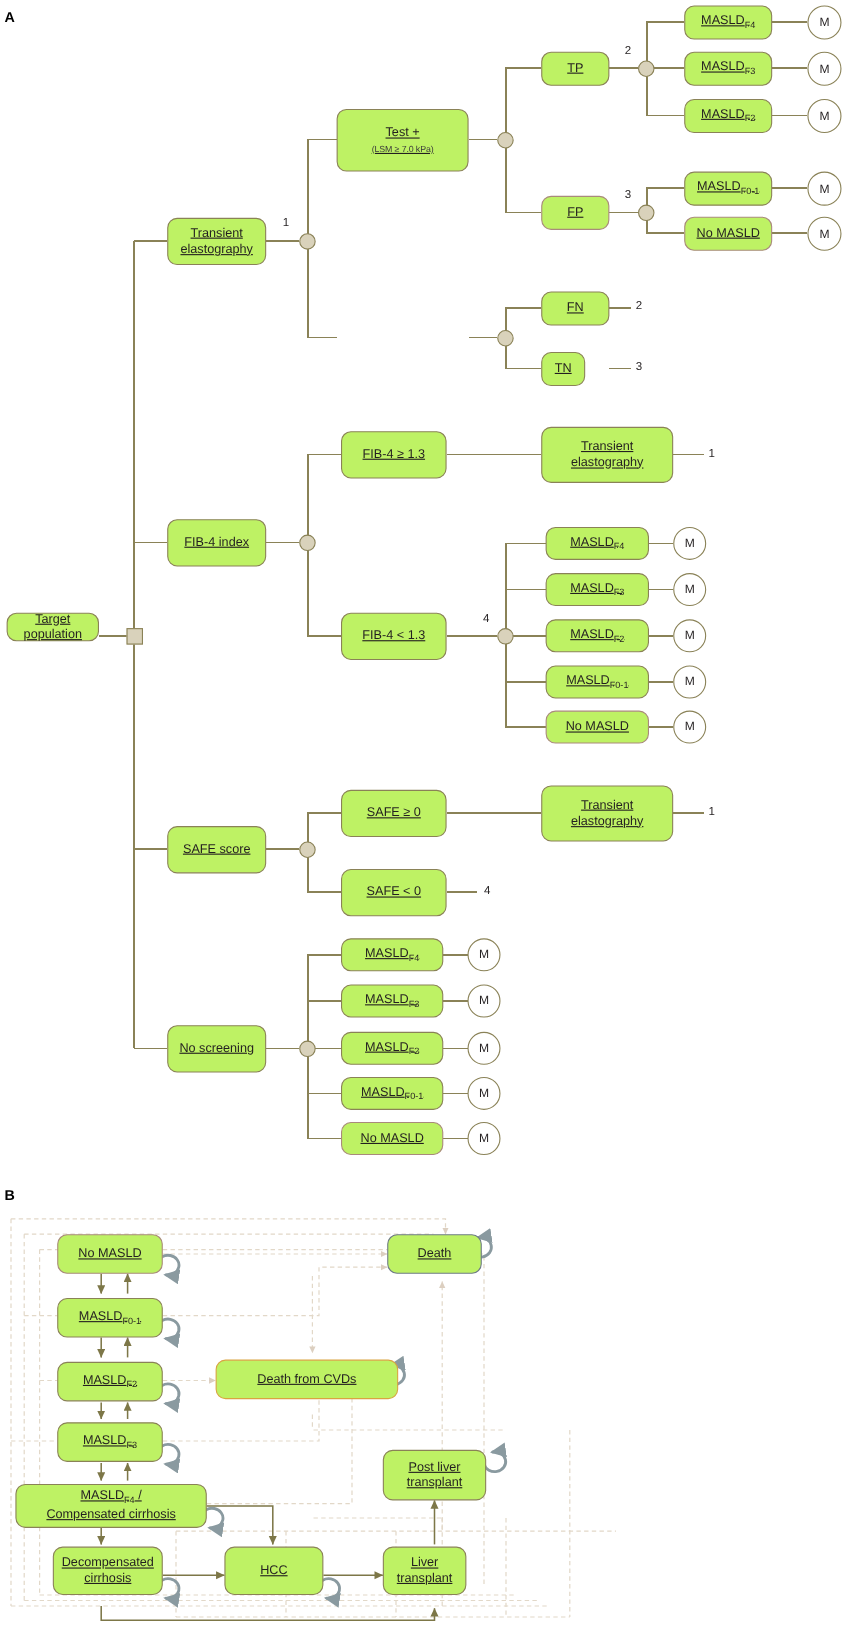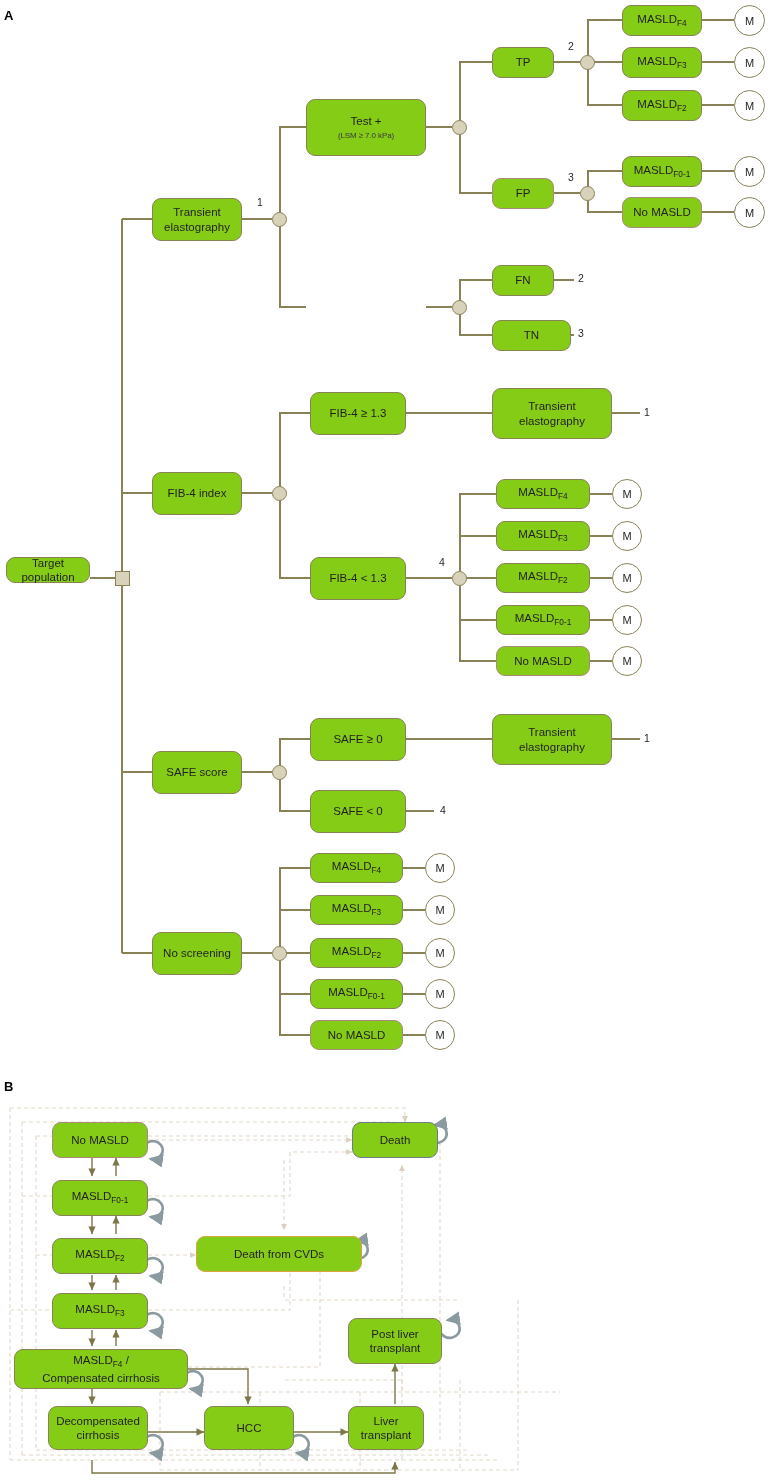--- a/index.html
+++ b/index.html
@@ -23,30 +23,31 @@
     font-size: 13px;
     color: #000;
     letter-spacing: 0;
   }
 
   
   .node {
     position: absolute;
     border: 1.3px solid #8a8257;
     border-radius: 9px;
-    background: #84cc16;
+    background: #bef264;
     display: flex;
     flex-direction: column;
     align-items: center;
     justify-content: center;
     text-align: center;
     font-size: 11.5px;
     line-height: 1.25;
     color: #231f20;
     padding: 1px 3px;
+    text-decoration: underline;
   }
   .node .sub {
     font-size: 8px;
     color: #3a3a3a;
     margin-top: 2px;
     letter-spacing: -0.1px;
   }
   .node.pink { border-color: #a98a7b; }
   .node.orange { border-color: #d9a441; }
   .node.grey { border-color: #6f7b86; }
@@ -217,21 +218,21 @@
     <span>FP</span>
   </div>
   <div class="chance" style="left:580px; top:186px;"></div>
   <div class="tag" style="left:568px; top:171px;">3</div>
 
   <div class="node" style="left:492px; top:265px; width:62px; height:31px;">
     <span>FN</span>
   </div>
   <div class="tag" style="left:578px; top:272px;">2</div>
 
-  <div class="node" style="left:492px; top:320px; width:79px; height:31px;">
+  <div class="node" style="left:492px; top:320px; width:40px; height:31px;">
     <span>TN</span>
   </div>
   <div class="tag" style="left:578px; top:327px;">3</div>
 
   <div class="node" style="left:622px; top:5px; width:80px; height:31px;">
     <span><span>MASLD</span><sub>F4</sub></span>
   </div>
   <div class="circle-node" style="left:734px; top:5px; width:31px; height:31px;">
       <span>M</span>
     </div>

